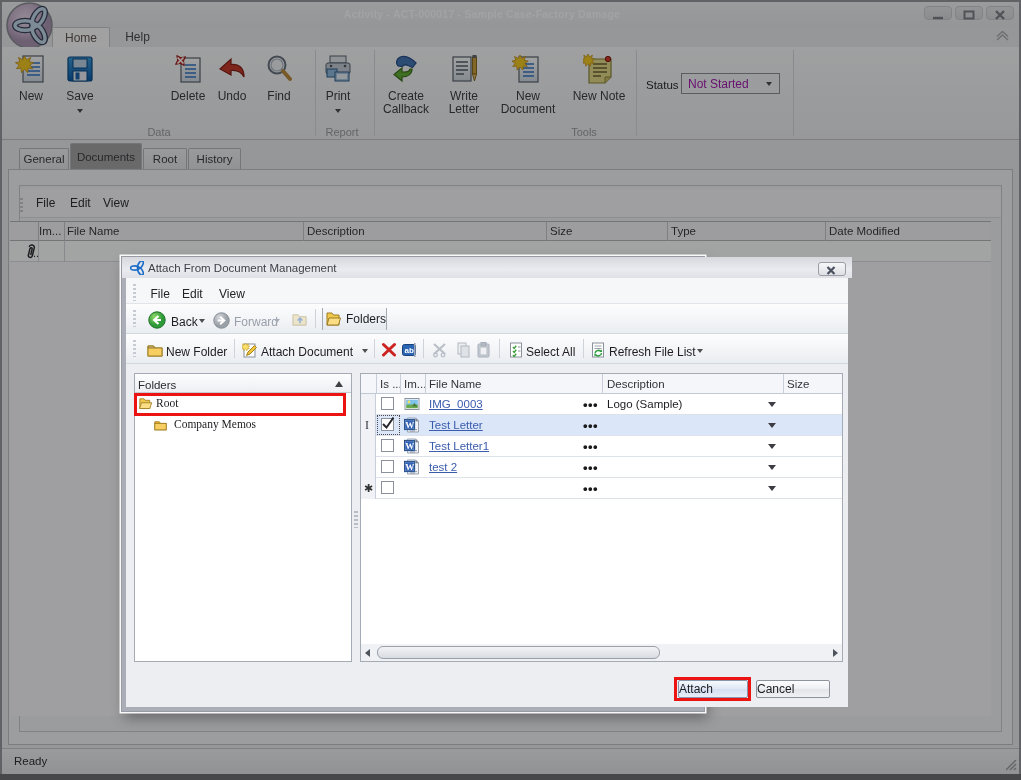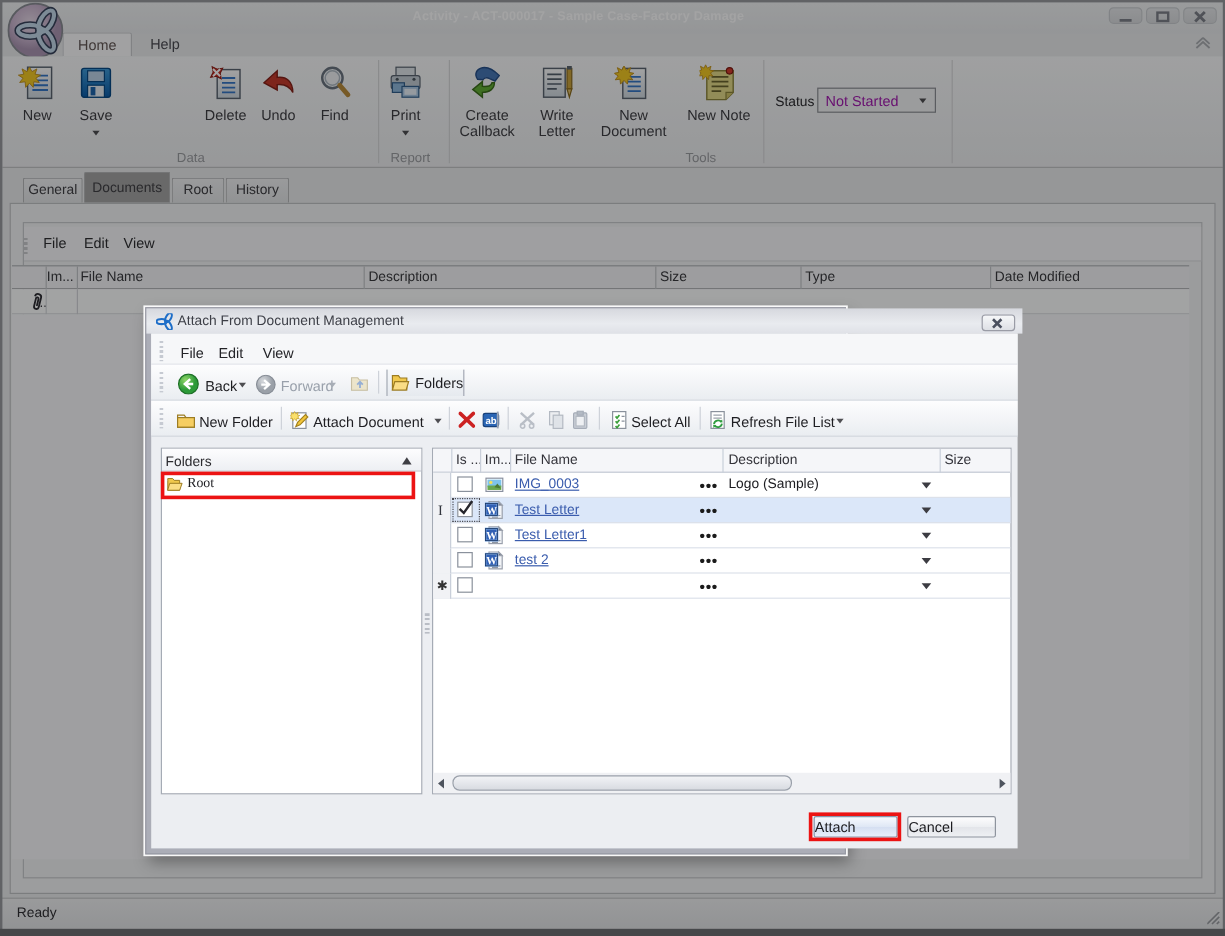--- a/index.html
+++ b/index.html
@@ -464,20 +464,27 @@
           <span class="t">Folders</span>
           <div class="tri-up" style="left:200px; top:7px;"></div>
         </div>
       <div class="trow" style="top:20px;">
         <svg style="position:absolute; left:4px; top:3px;" width="14" height="14" viewBox="0 0 17 15">
           <path d="M1 3 L1 13 L13 13 L13 3 L7.5 3 L6 1.2 L1 1.2 Z" fill="#f0c84c" stroke="#9c7c22"></path>
           <path d="M3 6 L15.5 6 L13 13 L0.8 13 Z" fill="#fadd85" stroke="#9c7c22"></path>
         </svg>
         <span style="position:absolute; left:21px; top:3px;">Root</span>
       </div>
+      <div class="trow" style="top:41px;">
+        <svg style="position:absolute; left:19px; top:4px;" width="13" height="12" viewBox="0 0 16 14">
+          <path d="M1 3 L1 13 L15 13 L15 5 L8 5 L6.5 3 Z" fill="#f0b429" stroke="#9c7c22"></path>
+          <rect x="1" y="5" width="14" height="8" fill="#f6ce62" stroke="#9c7c22"></rect>
+        </svg>
+        <span style="position:absolute; left:39px; top:3px;">Company Memos</span>
+      </div>
     </div>
     <div id="split"></div>
     <div id="dgrid">
       <svg width="0" height="0">
           <defs>
         <g id="wordico">
           <path d="M3.5 1 L11.5 1 L14.5 4 L14.5 15 L3.5 15 Z" fill="#f2f4f7" stroke="#9aa0ac"></path>
           <path d="M11.5 1 L11.5 4 L14.5 4 Z" fill="#5a6270" stroke="#9aa0ac"></path>
           <path d="M6 12.6 h7 M6 14 h5" stroke="#8f96a2" stroke-width="1"></path>
           <rect x="0.5" y="2.5" width="10" height="10" fill="#3160b4"></rect>

